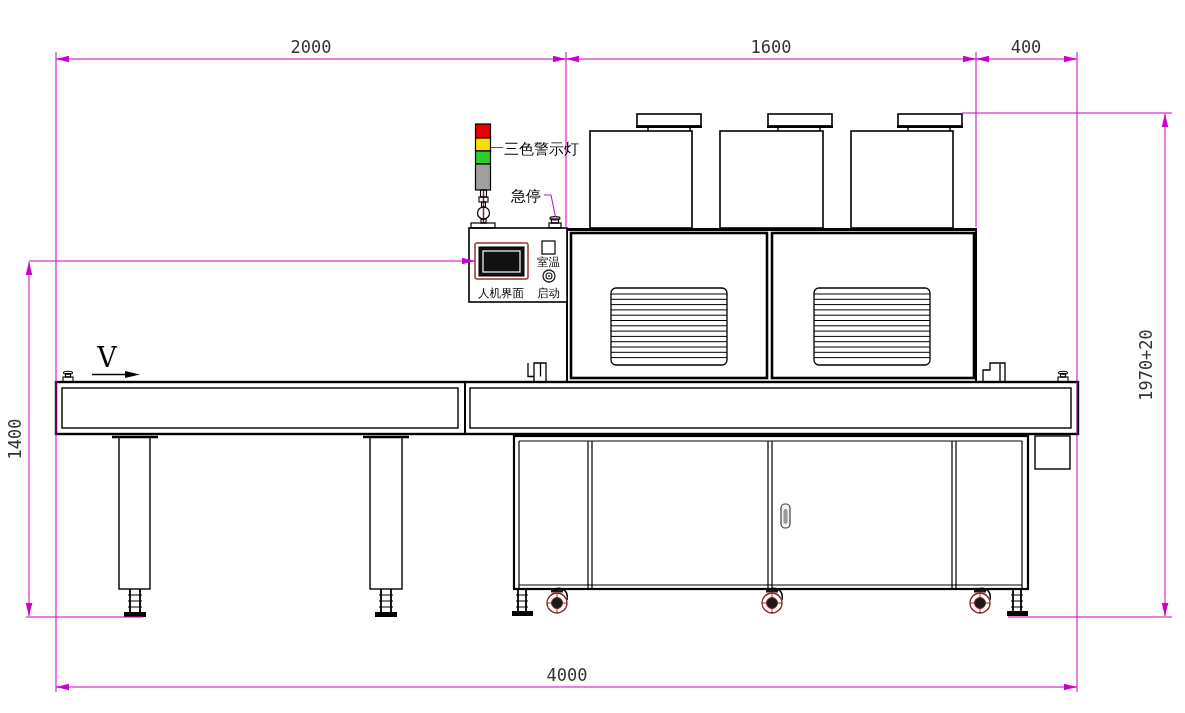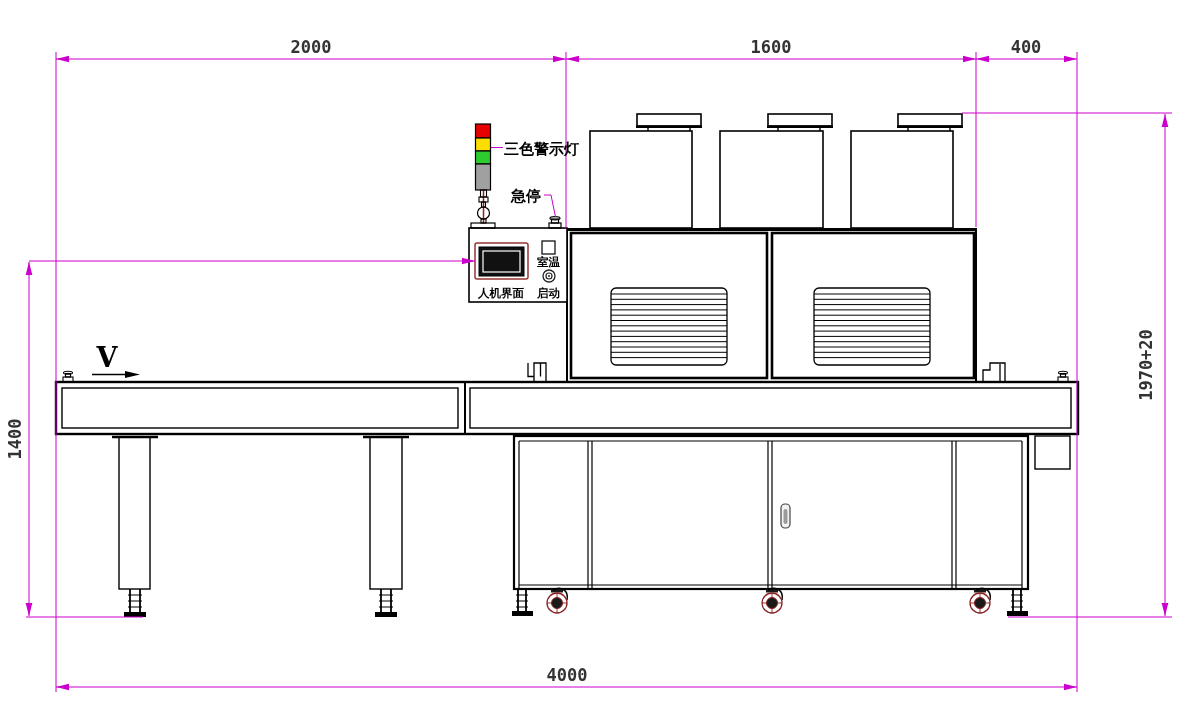--- a/index.html
+++ b/index.html
@@ -1,16 +1,16 @@
 <!DOCTYPE html>
 <html><head>
 <meta charset="utf-8">
 <style>
   html,body{margin:0;padding:0;background:#ffffff;}
-  .stage{position:relative;width:1185px;height:713px;background:#ffffff;overflow:hidden;font-weight:bold;}
+  .stage{position:relative;width:1185px;height:713px;background:#ffffff;overflow:hidden;}
   svg{display:block;}
   .blk{stroke:#000;fill:none;}
   .dim{stroke:#CC00CC;fill:none;stroke-width:1;}
   .dimtxt{font-family:"DejaVu Sans Mono",monospace;font-size:17px;fill:#333;}
   .cjk{font-family:"DejaVu Sans",sans-serif;font-size:15px;fill:#000;}
   .cjks{font-family:"DejaVu Sans",sans-serif;font-size:11.5px;fill:#000;}
   .vtxt{font-family:"DejaVu Serif",serif;font-size:27px;fill:#000;}
 </style>
 </head>
 <body>

